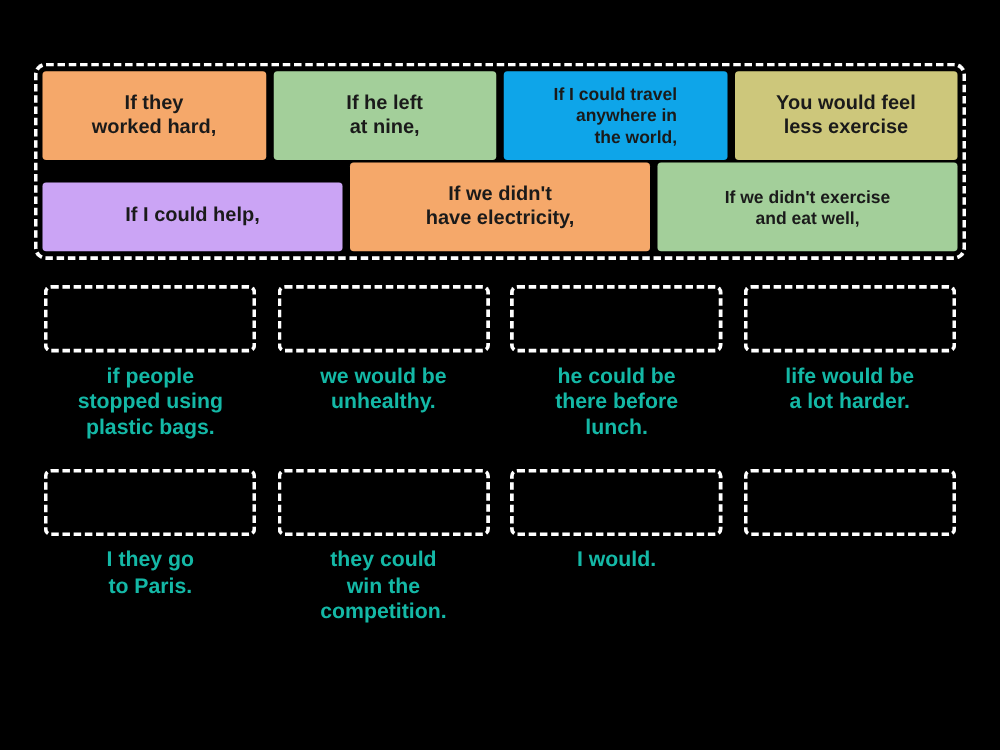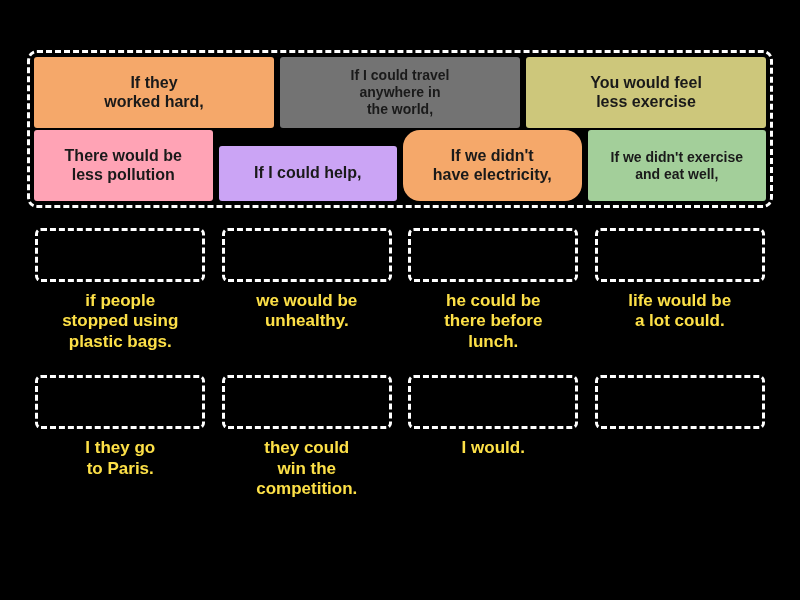--- a/index.html
+++ b/index.html
@@ -79,46 +79,46 @@
   }
   .drop-zone {
     width: 170px;
     height: 54px;
     border: 3px dashed #ffffff;
     border-radius: 6px;
     box-sizing: border-box;
   }
   .answer-label {
     margin-top: 9px;
-    color: #fde047;
+    color: #14b8a6;
     font-size: 17px;
     font-weight: 700;
     line-height: 1.2;
     text-align: center;
     white-space: pre-line;
   }
 </style>
 </head>
 <body>
 
 <div class="tile-bank">
   <div class="tile-row">
     <div class="tile" style="background: rgb(245, 168, 106);">If they
 worked hard,</div>
-    <div class="tile small" style="background: #737373;">If I could travel
+    <div class="tile" style="background: rgb(163, 207, 154);">If he left
+at nine,</div>
+    <div class="tile small" style="background: #0ea5e9; text-align: right;">If I could travel
 anywhere in
 the world,</div>
     <div class="tile" style="background: rgb(205, 199, 123);">You would feel
 less exercise</div>
   </div>
   <div class="tile-row">
-    <div class="tile" style="background: rgb(255, 163, 181);">There would be
-less pollution</div>
     <div class="tile" style="background: rgb(203, 164, 245); margin-top: 16px;">If I could help,</div>
-    <div class="tile" style="background: rgb(245, 168, 106); border-radius: 17px;">If we didn't
+    <div class="tile" style="background: rgb(245, 168, 106);">If we didn't
 have electricity,</div>
     <div class="tile small" style="background: rgb(163, 207, 154);">If we didn't exercise
 and eat well,</div>
   </div>
 </div>
 
 <div class="answer-grid">
   <div class="answer-row">
     <div class="answer-cell">
       <div class="drop-zone"></div>
@@ -133,21 +133,21 @@
     </div>
     <div class="answer-cell">
       <div class="drop-zone"></div>
       <div class="answer-label">he could be
 there before
 lunch.</div>
     </div>
     <div class="answer-cell">
       <div class="drop-zone"></div>
       <div class="answer-label">life would be
-a lot could.</div>
+a lot harder.</div>
     </div>
   </div>
   <div class="answer-row">
     <div class="answer-cell">
       <div class="drop-zone"></div>
       <div class="answer-label">I they go
 to Paris.</div>
     </div>
     <div class="answer-cell">
       <div class="drop-zone"></div>

